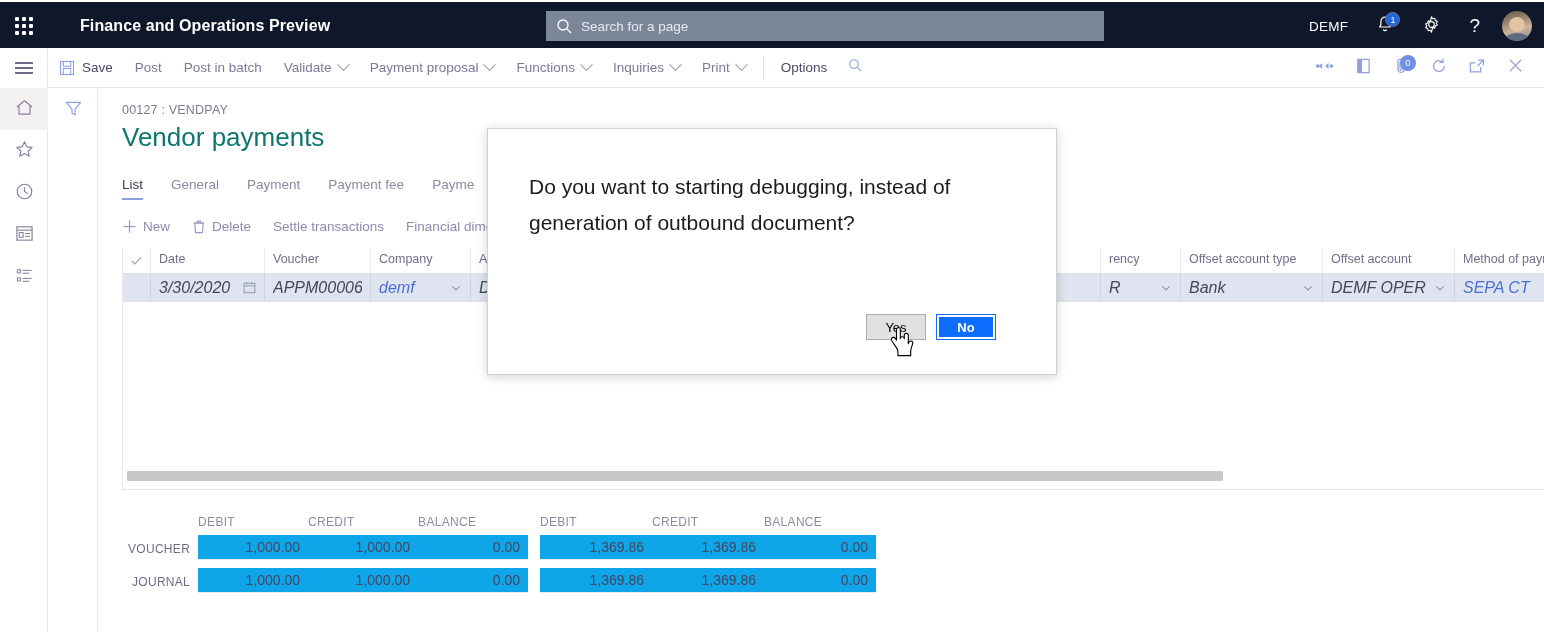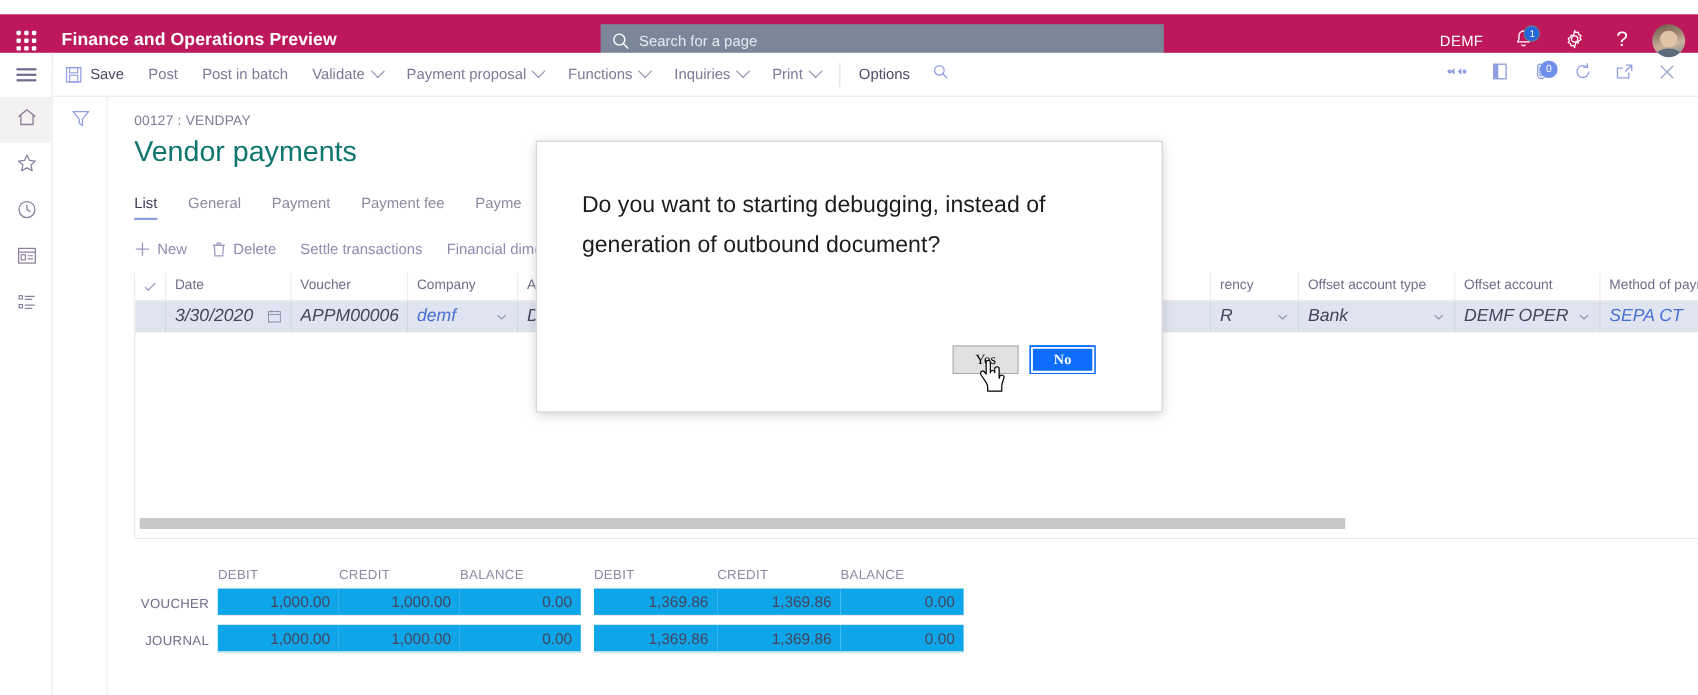--- a/index.html
+++ b/index.html
@@ -12,24 +12,24 @@
   }
   #app {
     position: relative;
     width: 1544px; height: 632px;
     overflow: hidden;
     background: #ffffff;
   }
 
   
   .topbar {
-    position: absolute; top: 13px; left: 0;
+    position: absolute; top: 2px; left: 0;
     width: 1544px; height: 48px;
-    background: #be185d;
-    display: flex; align-items: center;
+    background: #0f172a;
+    display: flex; align-items: center; gap: 24px;
   }
   .waffle {
     width: 48px; height: 48px;
     display: flex; align-items: center; justify-content: center;
     cursor: pointer;
   }
   .waffle-grid {
     display: grid;
     grid-template-columns: repeat(3, 4px);
     grid-template-rows: repeat(3, 4px);
@@ -42,21 +42,21 @@
   .app-title {
     color: #ffffff;
     font-size: 16px;
     font-weight: bold;
     margin-left: 8px;
     white-space: nowrap;
     letter-spacing: 0.1px;
   }
   .search-box {
     position: absolute; left: 546px; top: 9px;
-    width: 512px; height: 30px;
+    width: 558px; height: 30px;
     background: #7b8799;
     display: flex; align-items: center;
     padding: 0 10px;
     cursor: text;
   }
   .search-box .mag {
     width: 17px; height: 17px;
     margin-right: 8px;
     flex: 0 0 auto;
   }
@@ -388,21 +388,21 @@
     color: #1c1c1c;
     font-family: "Liberation Sans", sans-serif;
   }
   .dialog-buttons {
     position: absolute;
     right: 60px; bottom: 34px;
     display: flex; align-items: center;
   }
   .dlg-btn {
     font-size: 13px;
-    font-family: Liberation Serif, serif;
+    font-family: Liberation Sans, sans-serif;
     cursor: pointer;
   }
   .dlg-btn.yes {
     width: 60px; height: 26px;
     background: #e1e1e1;
     border: 1px solid #adadad;
     color: #000000;
     display: flex; align-items: center; justify-content: center;
   }
   .dlg-btn.no {

